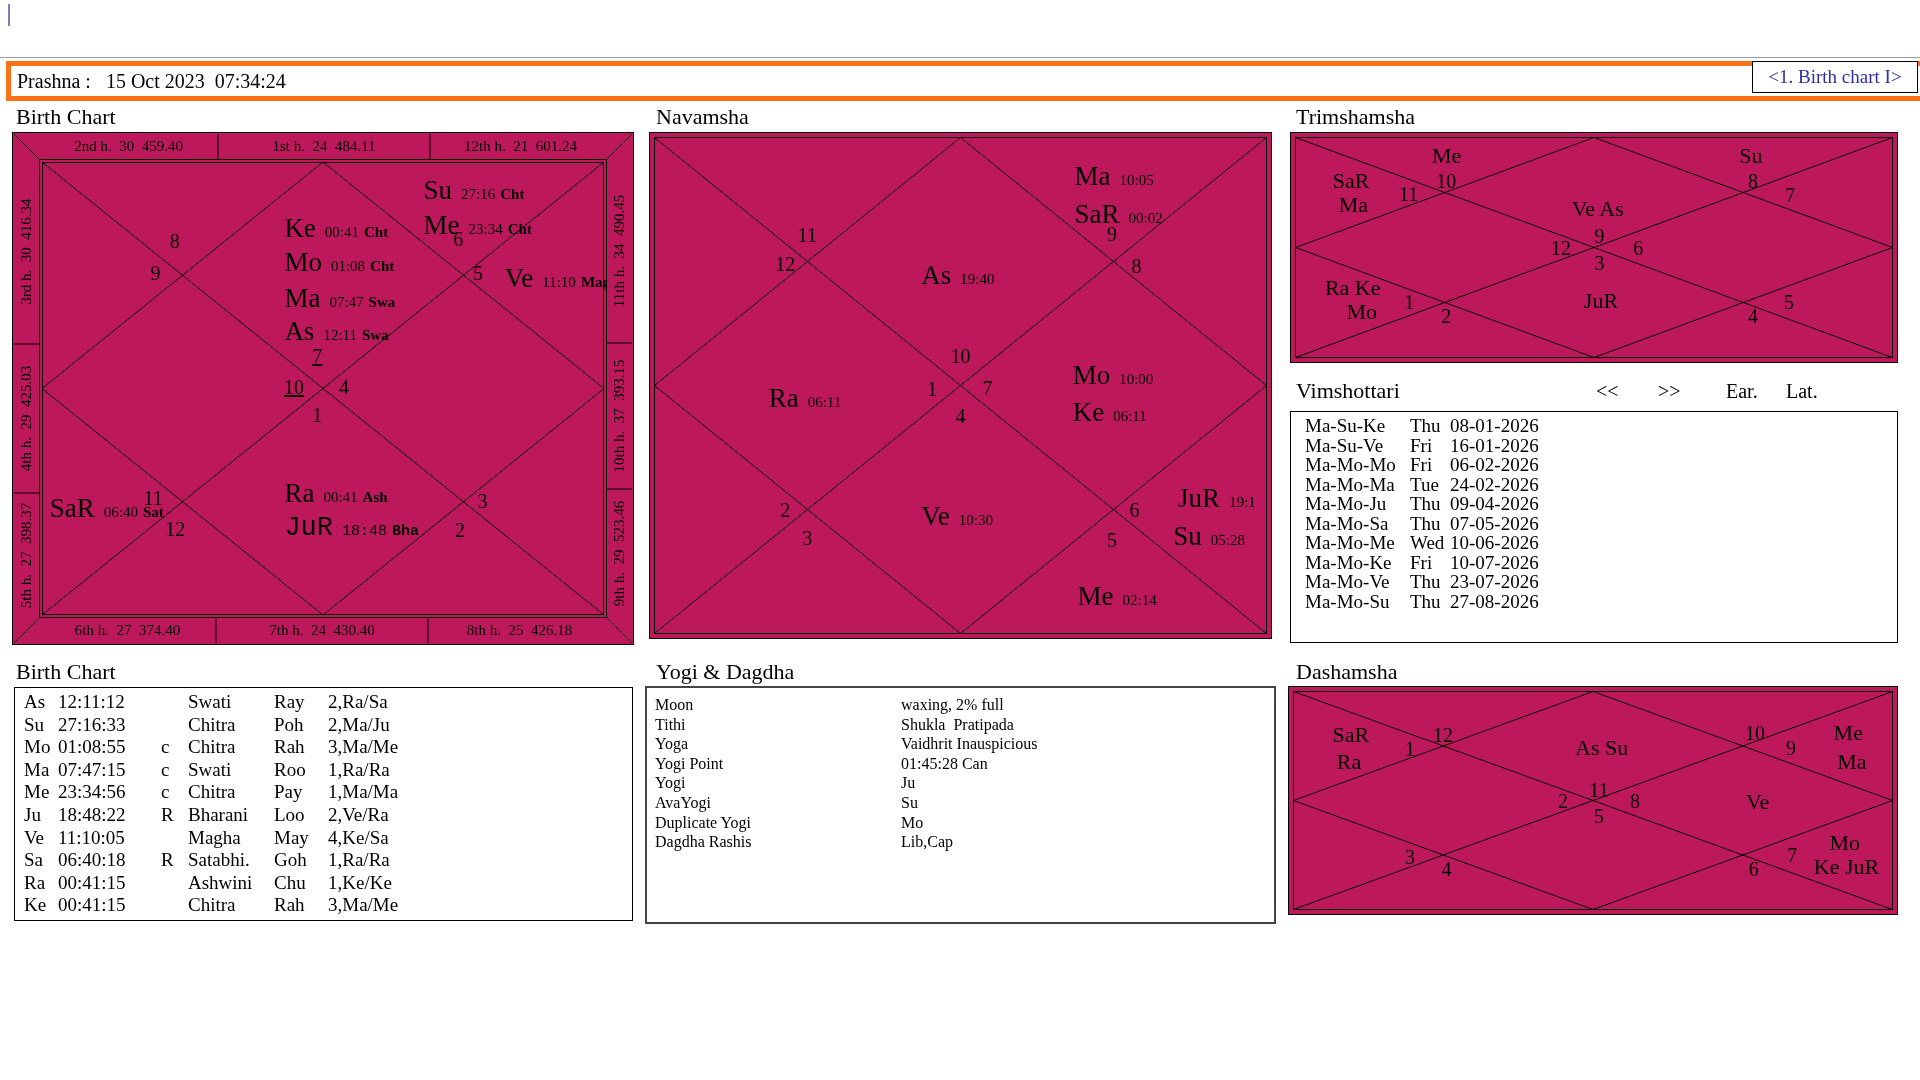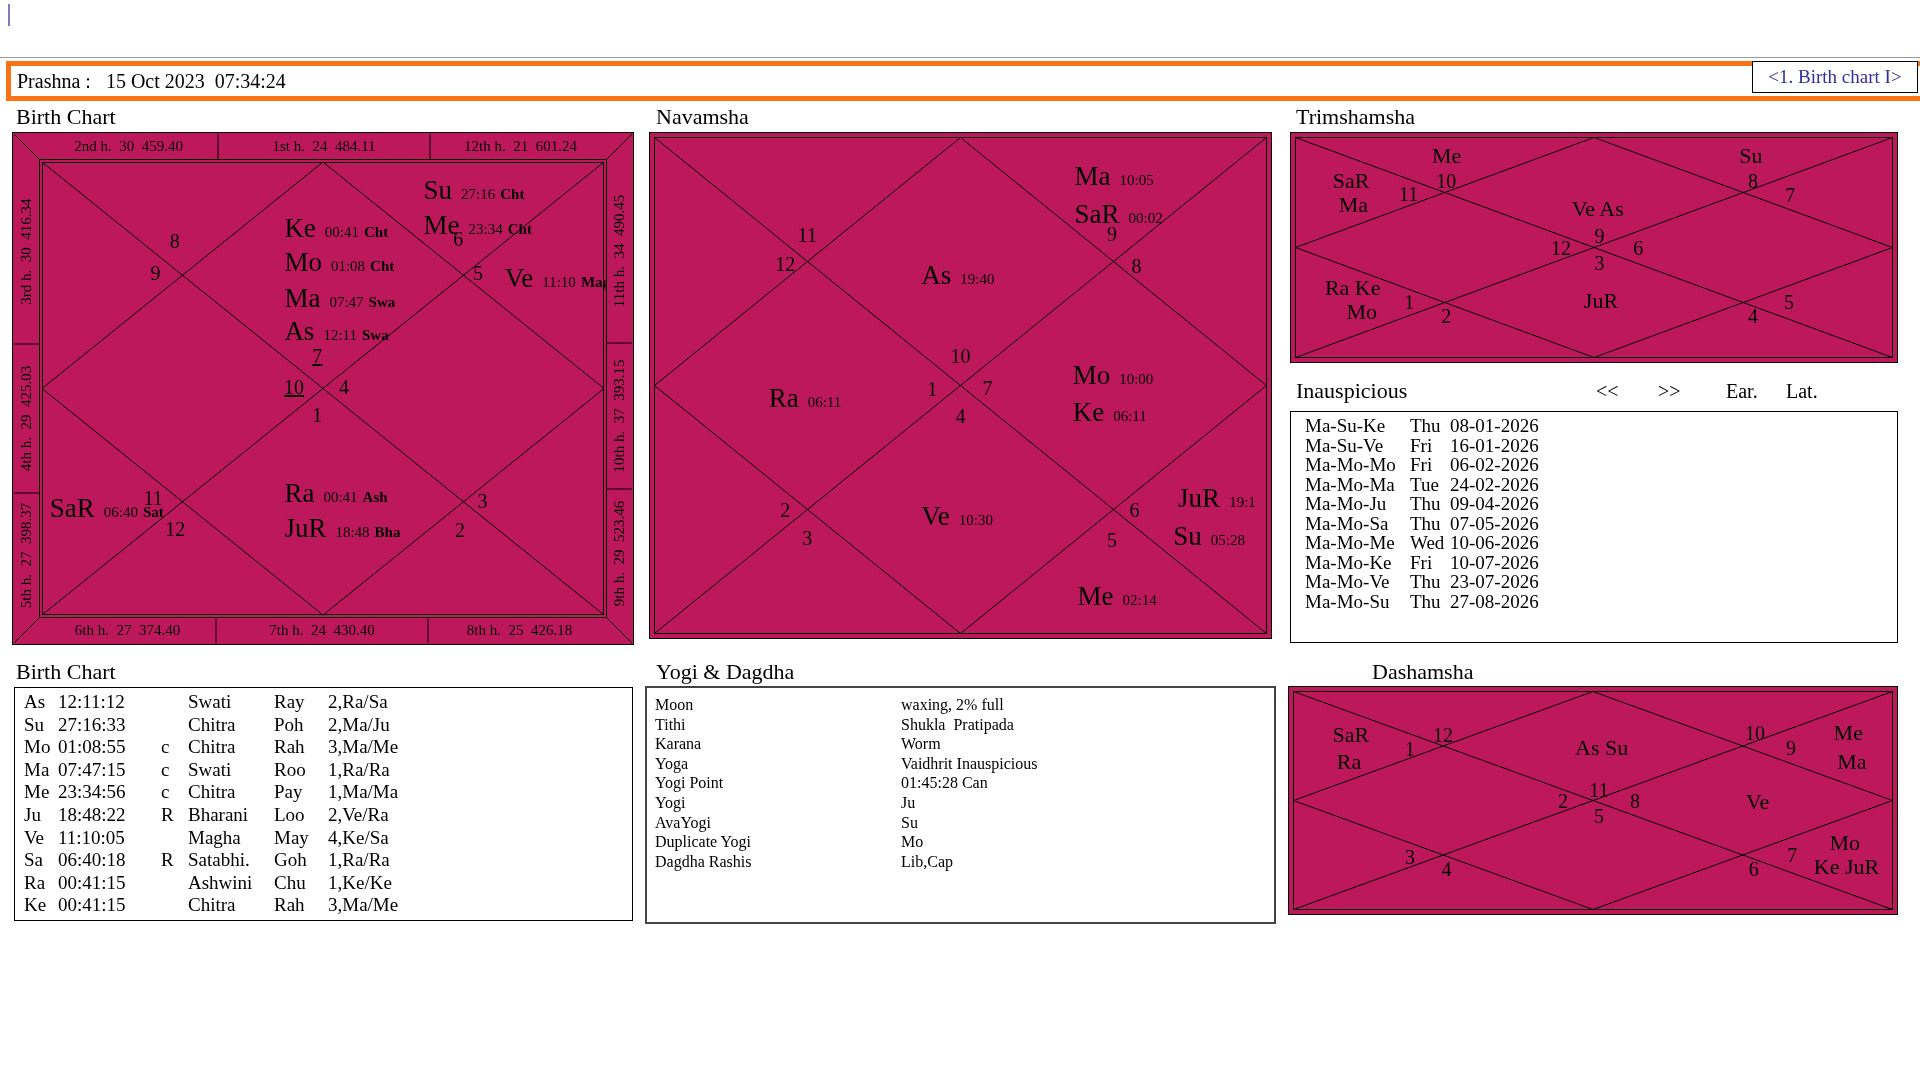--- a/index.html
+++ b/index.html
@@ -49,24 +49,24 @@
 <div class="topline"></div>
 
 <div class="headerbar">
   <span>Prashna :   15 Oct 2023  07:34:24</span>
 </div>
 <div class="header-right">&lt;1. Birth chart I&gt;</div>
 
 <div class="sec-title" style="left:16px;top:104px;">Birth Chart</div>
 <div class="sec-title" style="left:656px;top:104px;">Navamsha</div>
 <div class="sec-title" style="left:1296px;top:104px;">Trimshamsha</div>
-<div class="sec-title" style="left:1296px;top:378px;">Inauspicious</div>
+<div class="sec-title" style="left:1296px;top:378px;">Vimshottari</div>
 <div class="sec-title" style="left:16px;top:659px;">Birth Chart</div>
 <div class="sec-title" style="left:656px;top:659px;">Yogi &amp; Dagdha</div>
-<div class="sec-title" style="left:1372px;top:659px;">Dashamsha</div>
+<div class="sec-title" style="left:1296px;top:659px;">Dashamsha</div>
 
 <div class="box" style="left:12px;top:132px;width:620px;height:511px;">
   <svg width="620" height="511" viewBox="0 0 620 511">
     <rect class="ln" x="26.5" y="26.5" width="567" height="458"></rect>
     <rect class="ln" x="29.5" y="29.5" width="561" height="452"></rect>
     <line class="ln" x1="1" y1="1" x2="26" y2="26"></line>
     <line class="ln" x1="619" y1="1" x2="594" y2="26"></line>
     <line class="ln" x1="1" y1="510" x2="26" y2="485"></line>
     <line class="ln" x1="619" y1="510" x2="594" y2="485"></line>
     <line class="ln" x1="205" y1="1" x2="205" y2="26"></line>
@@ -96,21 +96,21 @@
   <div class="chart-inner" id="birth-inner" style="left:26px;top:26px;width:568px;height:459px;">
       <div class="planet" style="left: 43.2%; top: 15%;"><span class="a">Ke</span><span class="v">00:41</span><span class="n">Cht</span></div>
       <div class="planet" style="left: 43.2%; top: 22.4%;"><span class="a">Mo</span><span class="v">01:08</span><span class="n">Cht</span></div>
       <div class="planet" style="left: 43.2%; top: 30.2%;"><span class="a">Ma</span><span class="v">07:47</span><span class="n">Swa</span></div>
       <div class="planet" style="left: 43.2%; top: 37.4%;"><span class="a">As</span><span class="v">12:11</span><span class="n">Swa</span></div>
       <div class="planet" style="left: 67.7%; top: 6.7%;"><span class="a">Su</span><span class="v">27:16</span><span class="n">Cht</span></div>
       <div class="planet" style="left: 67.7%; top: 14.3%;"><span class="a">Me</span><span class="v">23:34</span><span class="n">Cht</span></div>
       <div class="planet" style="left: 82%; top: 25.9%;"><span class="a">Ve</span><span class="v">11:10</span><span class="n">Mag</span></div>
       <div class="planet" style="left: 1.9%; top: 76.1%;"><span class="a">SaR</span><span class="v">06:40</span><span class="n">Sat</span></div>
       <div class="planet" style="left: 43.2%; top: 72.8%;"><span class="a">Ra</span><span class="v">00:41</span><span class="n">Ash</span></div>
-      <div class="planet" style="left: 43.2%; top: 80.4%;"><span class="a">JuR</span><span class="v">18:48</span><span class="n">Bha</span></div>
+      <div class="planet" style="left: 43.2%; top: 80.4%; font-family: Liberation Mono, monospace;"><span class="a">JuR</span><span class="v">18:48</span><span class="n">Bha</span></div>
       <div class="house" style="left: 23.9%; top: 17.8%;">8</div>
       <div class="house" style="left: 20.5%; top: 24.8%;">9</div>
       <div class="house" style="left: 73.8%; top: 17.4%;">6</div>
       <div class="house" style="left: 77.3%; top: 24.8%;">5</div>
       <div class="house u" style="left: 49%; top: 43%;">7</div>
       <div class="house u" style="left: 44.9%; top: 49.6%;">10</div>
       <div class="house" style="left: 53.7%; top: 49.6%;">4</div>
       <div class="house" style="left: 49%; top: 55.7%;">1</div>
       <div class="house" style="left: 20.1%; top: 73.9%;">11</div>
       <div class="house" style="left: 24%; top: 80.7%;">12</div>
@@ -211,21 +211,20 @@
     <div class="trow"><span class="tc0">Ju</span><span class="tc1">18:48:22</span><span class="tc2">R</span><span class="tc3">Bharani</span><span class="tc4">Loo</span><span class="tc5">2,Ve/Ra</span></div>
     <div class="trow"><span class="tc0">Ve</span><span class="tc1">11:10:05</span><span class="tc2"></span><span class="tc3">Magha</span><span class="tc4">May</span><span class="tc5">4,Ke/Sa</span></div>
     <div class="trow"><span class="tc0">Sa</span><span class="tc1">06:40:18</span><span class="tc2">R</span><span class="tc3">Satabhi.</span><span class="tc4">Goh</span><span class="tc5">1,Ra/Ra</span></div>
     <div class="trow"><span class="tc0">Ra</span><span class="tc1">00:41:15</span><span class="tc2"></span><span class="tc3">Ashwini</span><span class="tc4">Chu</span><span class="tc5">1,Ke/Ke</span></div>
     <div class="trow"><span class="tc0">Ke</span><span class="tc1">00:41:15</span><span class="tc2"></span><span class="tc3">Chitra</span><span class="tc4">Rah</span><span class="tc5">3,Ma/Me</span></div>
   </div>
 
 <div class="listbox pad-top-y" id="yogi-list" style="left:645px;top:686px;width:627px;height:227px;border-width:2px;border-color:#444;">
     <div class="yrow"><span class="yc0">Moon</span><span>waxing, 2% full</span></div>
     <div class="yrow"><span class="yc0">Tithi</span><span>Shukla  Pratipada</span></div>
-    <div class="yrow"><span class="yc0">Karana</span><span>Worm</span></div>
     <div class="yrow"><span class="yc0">Yoga</span><span>Vaidhrit Inauspicious</span></div>
     <div class="yrow"><span class="yc0">Yogi Point</span><span>01:45:28 Can</span></div>
     <div class="yrow"><span class="yc0">Yogi</span><span>Ju</span></div>
     <div class="yrow"><span class="yc0">AvaYogi</span><span>Su</span></div>
     <div class="yrow"><span class="yc0">Duplicate Yogi</span><span>Mo</span></div>
     <div class="yrow"><span class="yc0">Dagdha Rashis</span><span>Lib,Cap</span></div>
   </div>
 
 <div class="box" style="left:1288px;top:686px;width:608px;height:227px;">
   <svg width="608" height="227" viewBox="0 0 608 227">

